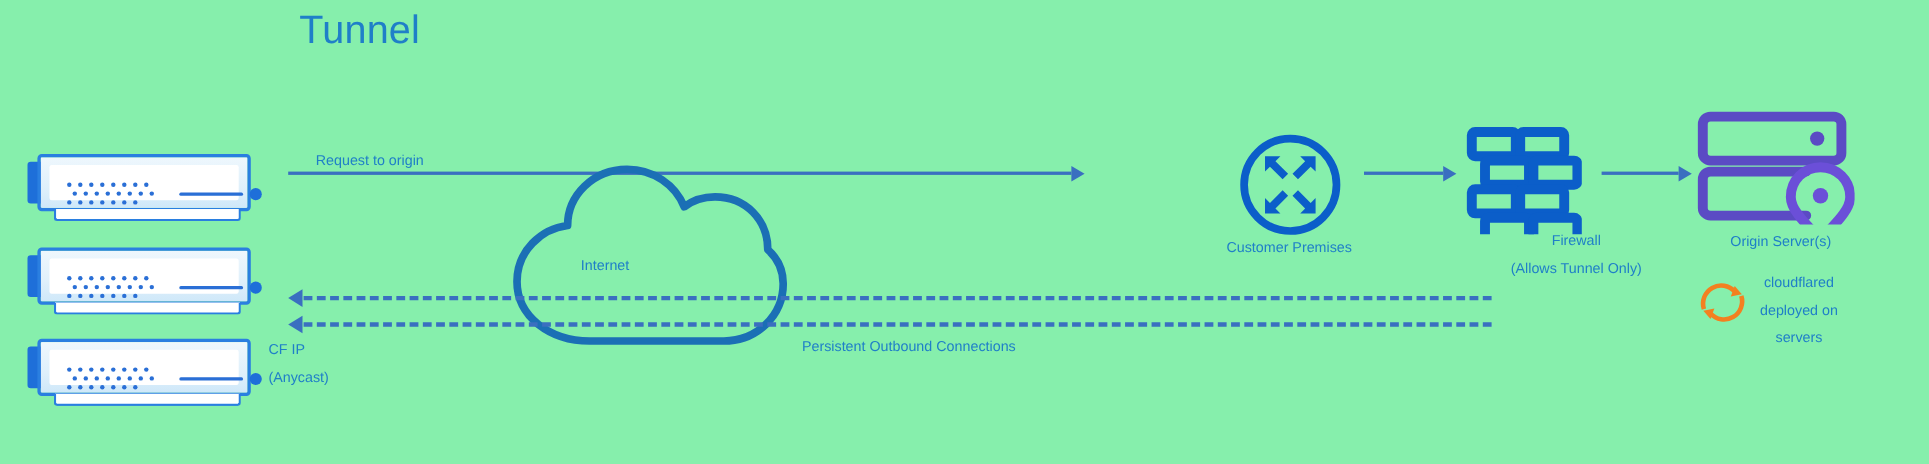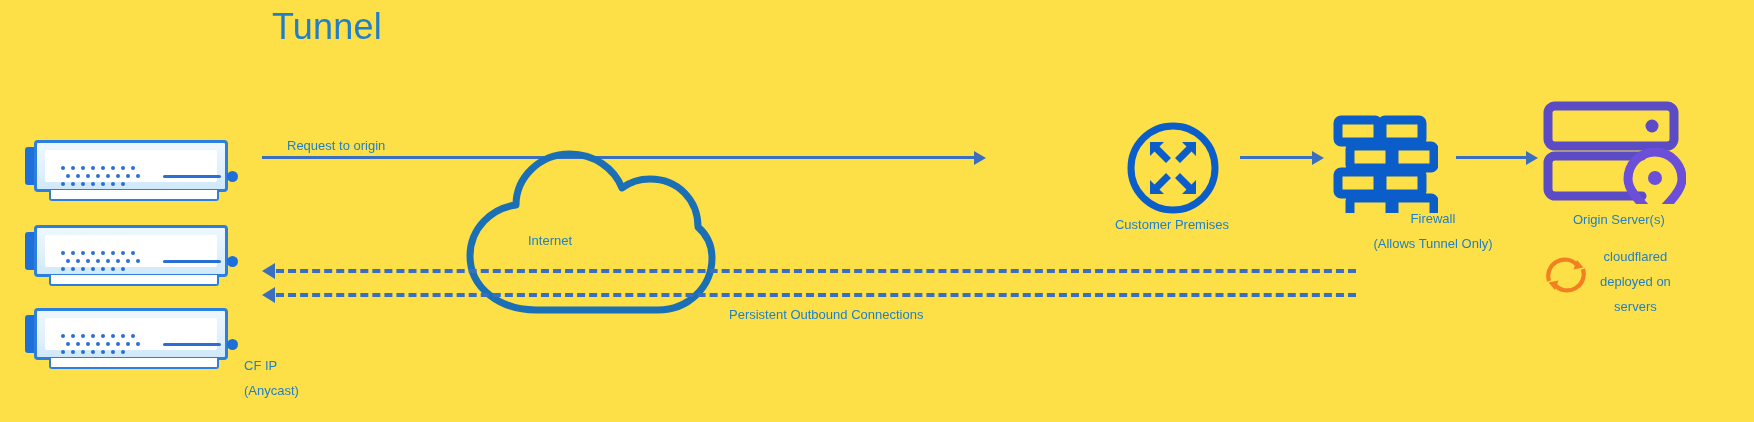--- a/index.html
+++ b/index.html
@@ -7,21 +7,21 @@
     padding: 0;
     background: #ffffff;
   }
   body {
     font-family: "Liberation Sans", sans-serif;
   }
   #canvas {
     position: relative;
     width: 1754px;
     height: 422px;
-    background: #fde047;
+    background: #86efac;
     overflow: hidden;
   }
   .abs { position: absolute; }
 
   
   #title {
     left: 272px;
     top: 6px;
     font-size: 36px;
     color: #1f7fc8;
@@ -211,21 +211,21 @@
             <i style="left: 50px; top: 16px;"></i>
             <i style="left: 60px; top: 16px;"></i>
           </div>
         <div class="bar"></div>
         <div class="led"></div>
       </div>
     </div>
     <div class="base"></div>
   </div>
 
-  <div class="abs lbl" style="left:244px; top:305px;margin-top:48px;">
+  <div class="abs lbl" style="left:244px; top:305px;">
     <div>CF IP</div>
     <div>(Anycast)</div>
   </div>
 
   <div class="abs lbl" style="left:287px; top:133px;">Request to origin</div>
   <div class="abs solidline" style="left:262px; top:156px; width:712px;"></div>
   <div class="abs arrowhead-r" style="left:974px; top:150.5px;"></div>
 
   <svg class="abs" style="left:440px; top:142px;" width="282" height="172" viewBox="0 0 282 172">
     <path d="M96 168 C60 168 30 146 30 114 C30 86 52 66 76 63 C76 36 99 12 130 12

